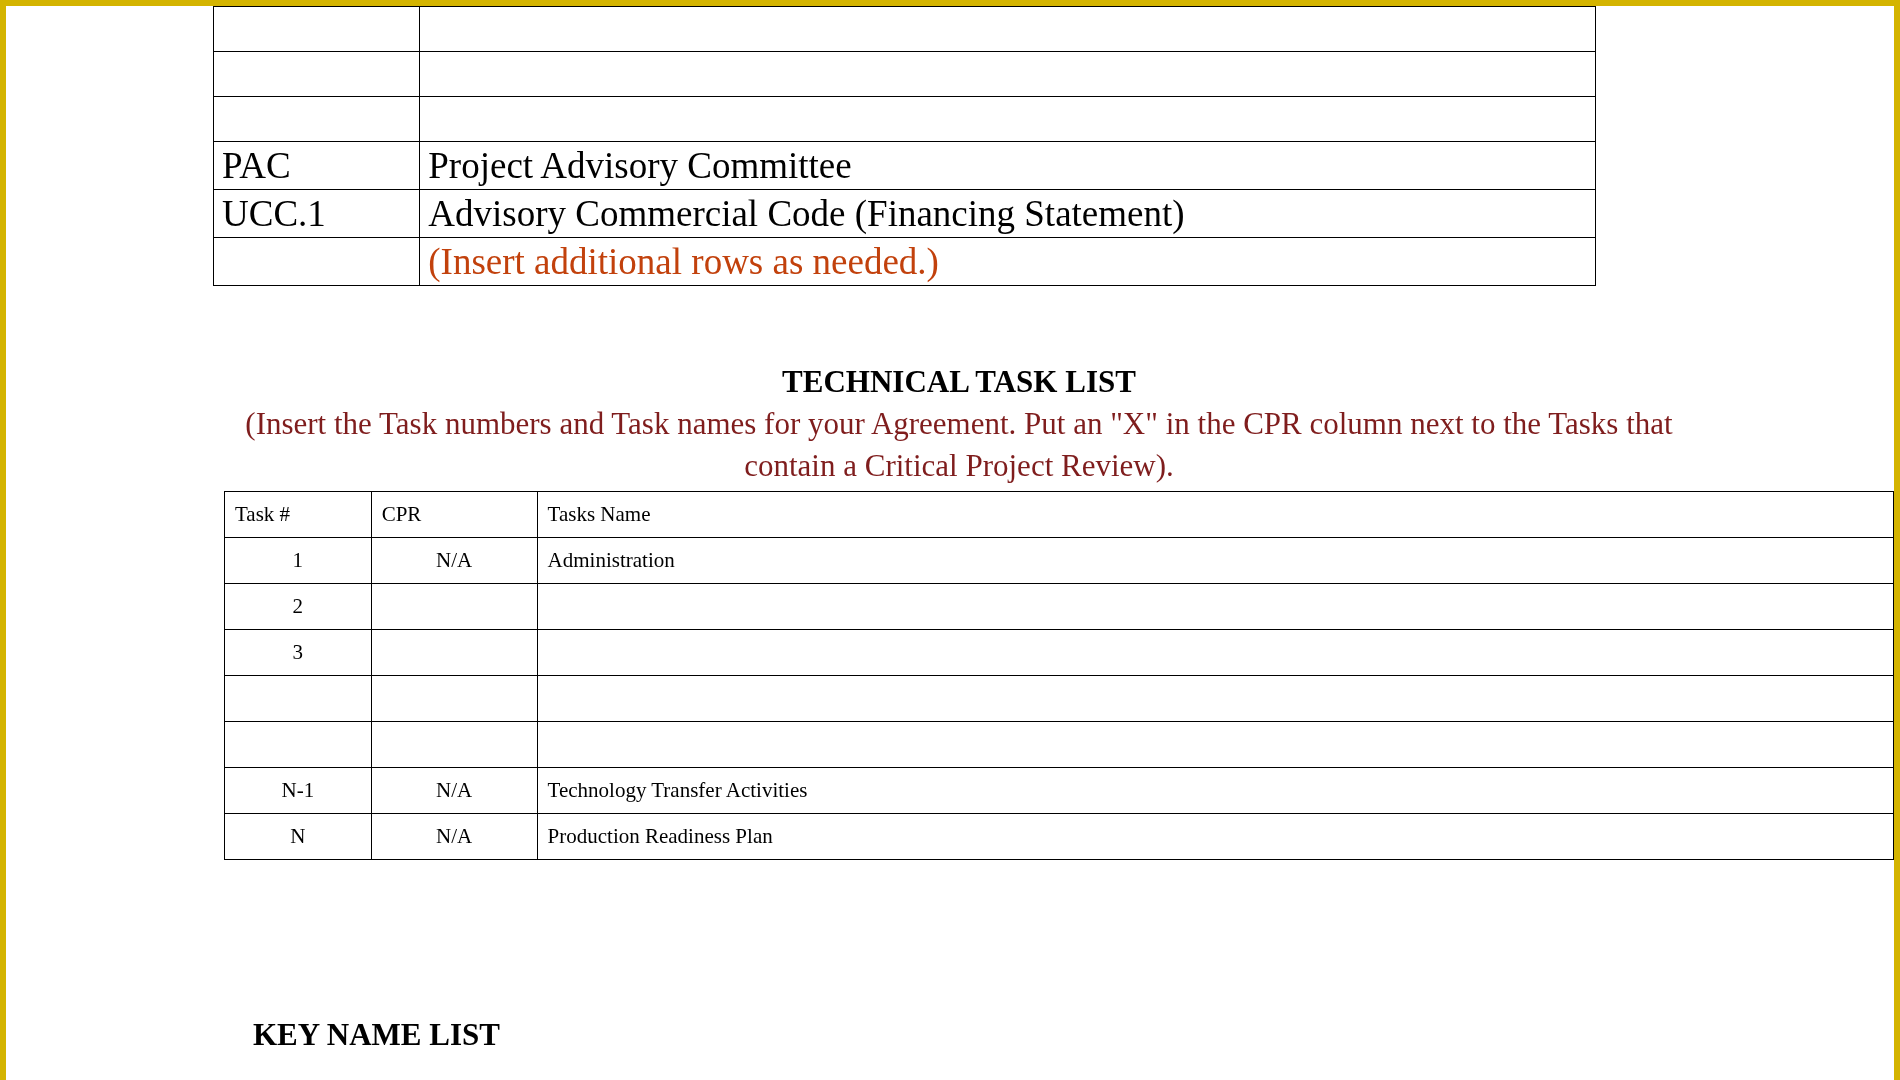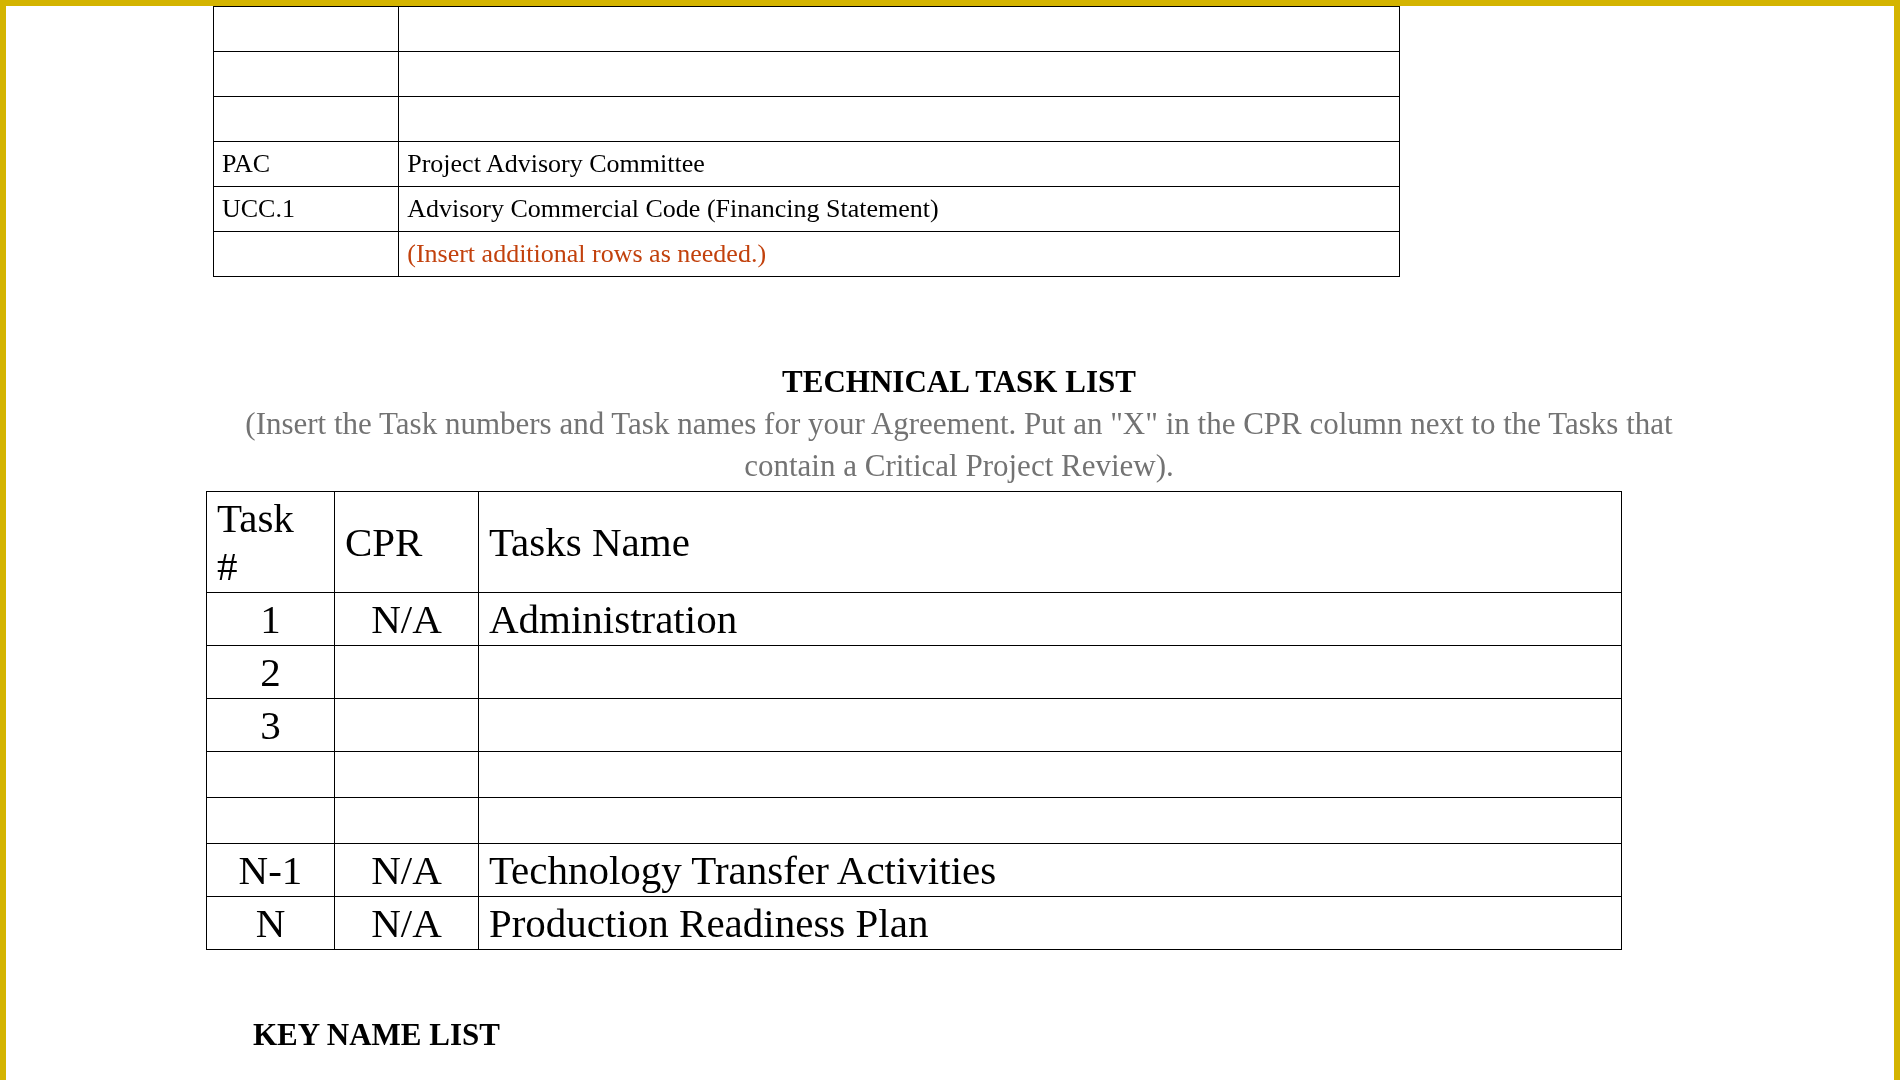--- a/index.html
+++ b/index.html
@@ -25,23 +25,23 @@
     position: relative;
     width: 100%;
     height: 100%;
   }
 
   
   .defs-table {
     position: absolute;
     left: 207px;
     top: 0;
-    width: 1187px;
+    width: 1383px;
     border-collapse: collapse;
-    font-size: 26px;
+    font-size: 37px;
   }
   .defs-table td {
     border: 1px solid #000;
     padding: 2px 8px;
     height: 40px;
     vertical-align: middle;
   }
   .defs-table col.col-abbr { width: 212px; }
   .defs-table col.col-def  { width: 1241px; }
 
@@ -54,30 +54,30 @@
     position: absolute;
     left: 223px;
     width: 1460px;
     font-size: 31px;
     line-height: 1.35;
   }
   .sec-title {
     font-weight: bold;
   }
   .sec-instr {
-    color: #737373;
+    color: #7f1d1d;
   }
 
   
   .task-table {
     position: absolute;
-    left: 200px;
-    width: 1416px;
+    left: 218px;
+    width: 1670px;
     border-collapse: collapse;
-    font-size: 41px;
+    font-size: 21px;
   }
   .task-table td {
     border: 1px solid #000;
     padding: 2px 10px;
     height: 41px;
     vertical-align: middle;
   }
   .task-table col.col-tasknum { width: 130px; }
   .task-table col.col-cpr     { width: 147px; }
   .task-table col.col-tname   { width: 1202px; }

